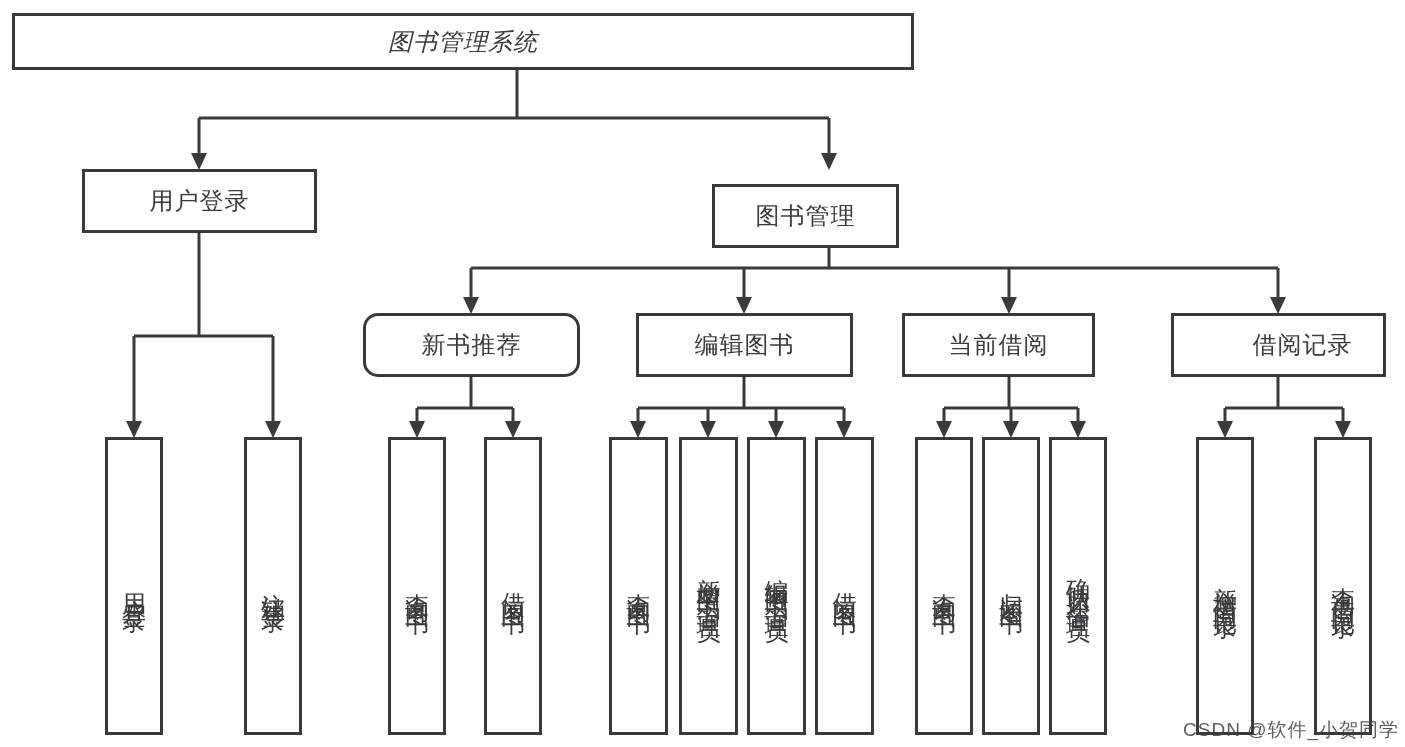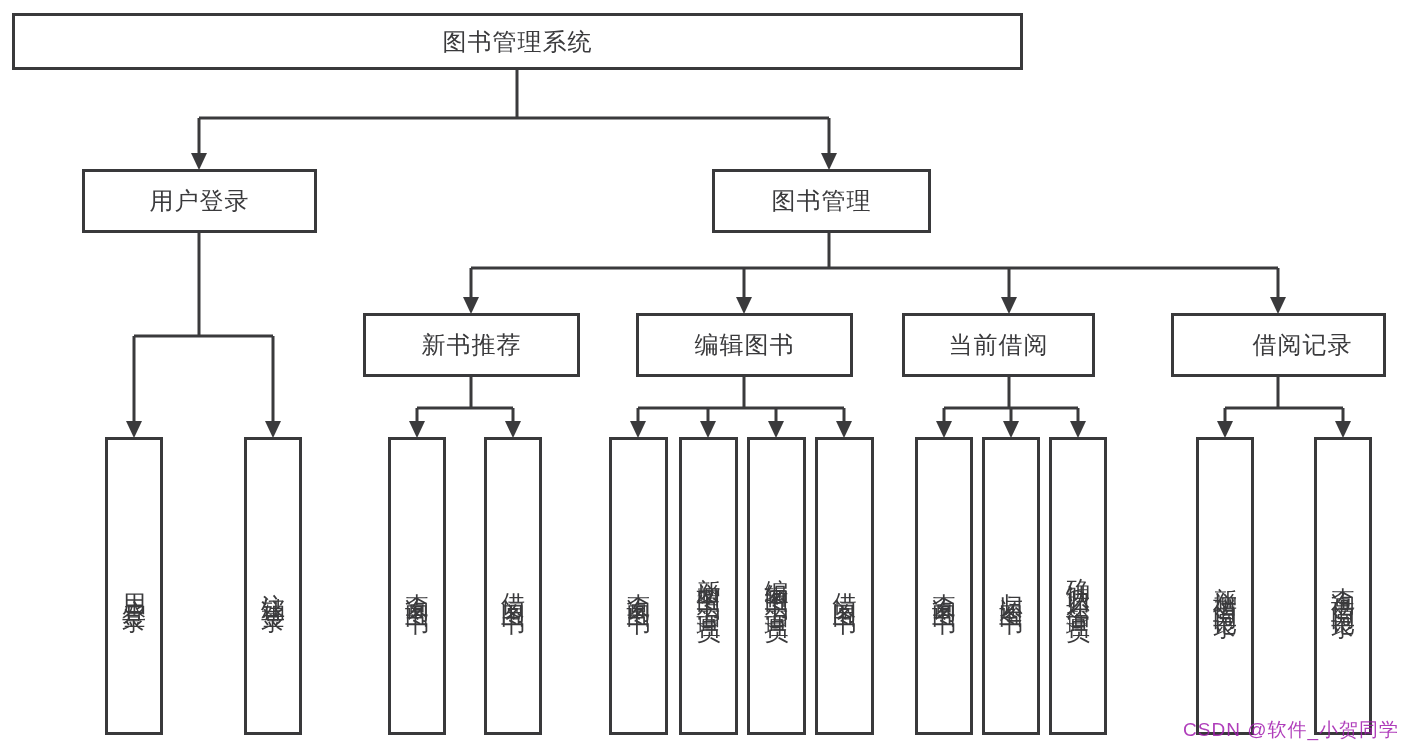--- a/index.html
+++ b/index.html
@@ -42,32 +42,32 @@
     <polygon points="700,421 716,421 708,438" fill="#3a3a3c"></polygon>
     <polygon points="768,421 784,421 776,438" fill="#3a3a3c"></polygon>
     <polygon points="836,421 852,421 844,438" fill="#3a3a3c"></polygon>
     <polygon points="936,421 952,421 944,438" fill="#3a3a3c"></polygon>
     <polygon points="1003,421 1019,421 1011,438" fill="#3a3a3c"></polygon>
     <polygon points="1070,421 1086,421 1078,438" fill="#3a3a3c"></polygon>
     <polygon points="1217,421 1233,421 1225,438" fill="#3a3a3c"></polygon>
     <polygon points="1335,421 1351,421 1343,438" fill="#3a3a3c"></polygon>
   </svg>
 
-<div class="box hbox" style="left:12px;top:13px;width:1011px;height:57px;">
+<div class="box hbox" style="left:12px;top:13px;width:902px;height:57px;font-style:italic;">
   <span>图书管理系统</span>
 </div>
 
 <div class="box hbox" style="left:82px;top:169px;width:235px;height:64px;">
   <span>用户登录</span>
 </div>
-<div class="box hbox" style="left:712px;top:169px;width:219px;height:64px;">
+<div class="box hbox" style="left:712px;top:184px;width:187px;height:64px;">
   <span>图书管理</span>
 </div>
 
-<div class="box hbox" style="left:363px;top:313px;width:217px;height:64px;">
+<div class="box hbox" style="left:363px;top:313px;width:217px;height:64px;border-radius:15px;">
   <span>新书推荐</span>
 </div>
 <div class="box hbox" style="left:636px;top:313px;width:217px;height:64px;">
   <span>编辑图书</span>
 </div>
 <div class="box hbox" style="left:902px;top:313px;width:193px;height:64px;">
   <span>当前借阅</span>
 </div>
 <div class="box hbox" style="left:1171px;top:313px;width:215px;height:64px;padding-left:48px;">
   <span>借阅记录</span>
@@ -110,13 +110,13 @@
   <span>确认归还（管理员）</span>
 </div>
 
 <div class="box vbox" style="left:1196px;top:437px;width:58px;height:298px;">
   <span>新增借阅记录</span>
 </div>
 <div class="box vbox" style="left:1314px;top:437px;width:58px;height:298px;">
   <span>查询借阅记录</span>
 </div>
 
-<div id="watermark" style="color: #a21caf;">CSDN @软件_小贺同学</div>
+<div id="watermark" style="color: #404040;">CSDN @软件_小贺同学</div>
 
 </body></html>

